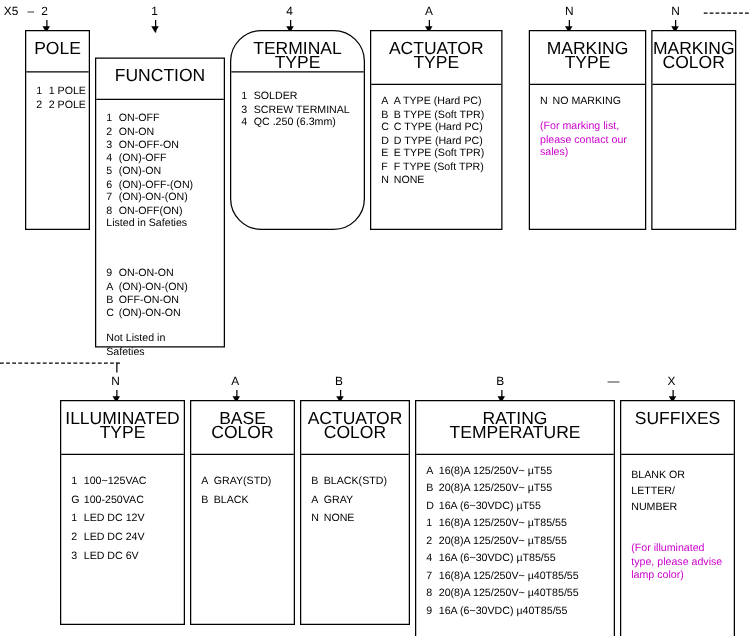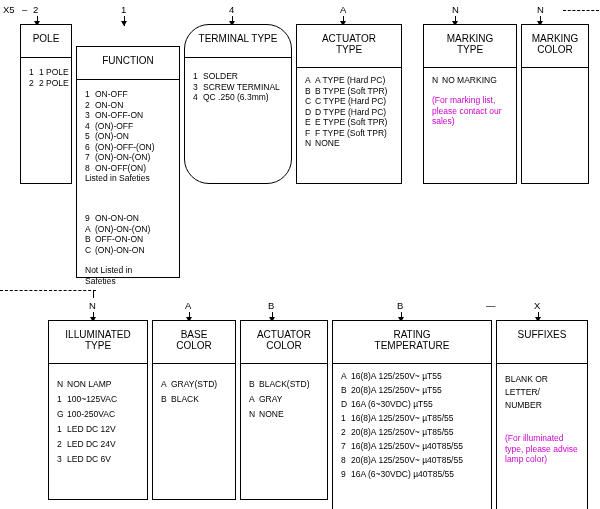--- a/index.html
+++ b/index.html
@@ -30,21 +30,21 @@
     white-space: nowrap;
   }
   .box {
     position: absolute;
     border: 1px solid #000000;
     background: #ffffff;
     box-sizing: border-box;
   }
   .box-title {
     text-align: center;
-    font-size: 10px;
+    font-size: 14px;
     line-height: 11px;
     padding-top: 8px;
     font-family: "Liberation Sans", sans-serif;
   }
   .box-title .t2 {
     display: block;
   }
   .hr {
     position: absolute;
     left: 0;
@@ -245,21 +245,20 @@
 <div class="vline" style="left:538px; top:312px; height:10px;"></div>
 <div class="arrow" style="left:535px; top:317px;"></div>
 
 <div class="box" style="left:48px; top:320px; width:100px; height:180px;">
   <div class="box-title">
     <span>ILLUMINATED</span>
     <span class="t2">TYPE</span>
   </div>
   <div class="hr" style="top:42px;"></div>
   <div class="items" style="top:56px; line-height:15px;">
-    <span class="item"><span class="k">N</span><span>NON LAMP</span></span>
     <span class="item"><span class="k">1</span><span>100~125VAC</span></span>
     <span class="item"><span class="k">G</span><span>100-250VAC</span></span>
     <span class="item"><span class="k">1</span><span>LED  DC 12V</span></span>
     <span class="item"><span class="k">2</span><span>LED  DC 24V</span></span>
     <span class="item"><span class="k">3</span><span>LED  DC 6V</span></span>
   </div>
 </div>
 
 <div class="box" style="left:152px; top:320px; width:84px; height:180px;">
   <div class="box-title">
@@ -291,20 +290,21 @@
     <span>RATING</span>
     <span class="t2">TEMPERATURE</span>
   </div>
   <div class="hr" style="top:42px;"></div>
   <div class="items" style="top:48px; line-height:14px;">
     <span class="item"><span class="k">A</span><span>16(8)A 125/250V~ µT55</span></span>
     <span class="item"><span class="k">B</span><span>20(8)A 125/250V~ µT55</span></span>
     <span class="item"><span class="k">D</span><span>16A (6~30VDC) µT55</span></span>
     <span class="item"><span class="k">1</span><span>16(8)A 125/250V~ µT85/55</span></span>
     <span class="item"><span class="k">2</span><span>20(8)A 125/250V~ µT85/55</span></span>
+    <span class="item"><span class="k">4</span><span>16A (6~30VDC) µT85/55</span></span>
     <span class="item"><span class="k">7</span><span>16(8)A 125/250V~ µ40T85/55</span></span>
     <span class="item"><span class="k">8</span><span>20(8)A 125/250V~ µ40T85/55</span></span>
     <span class="item"><span class="k">9</span><span>16A (6~30VDC) µ40T85/55</span></span>
   </div>
 </div>
 
 <div class="box" style="left:496px; top:320px; width:92px; height:222px;">
   <div class="box-title">
     <span>SUFFIXES</span>
   </div>

